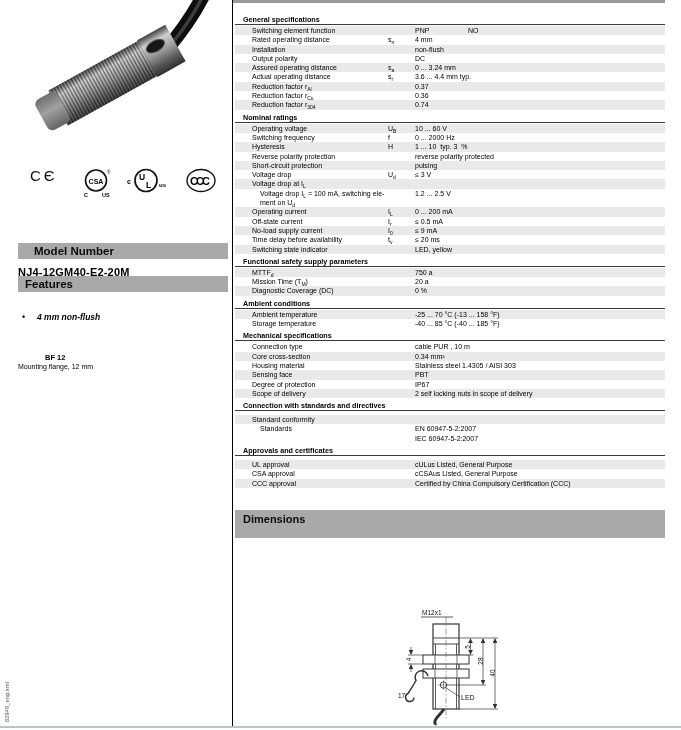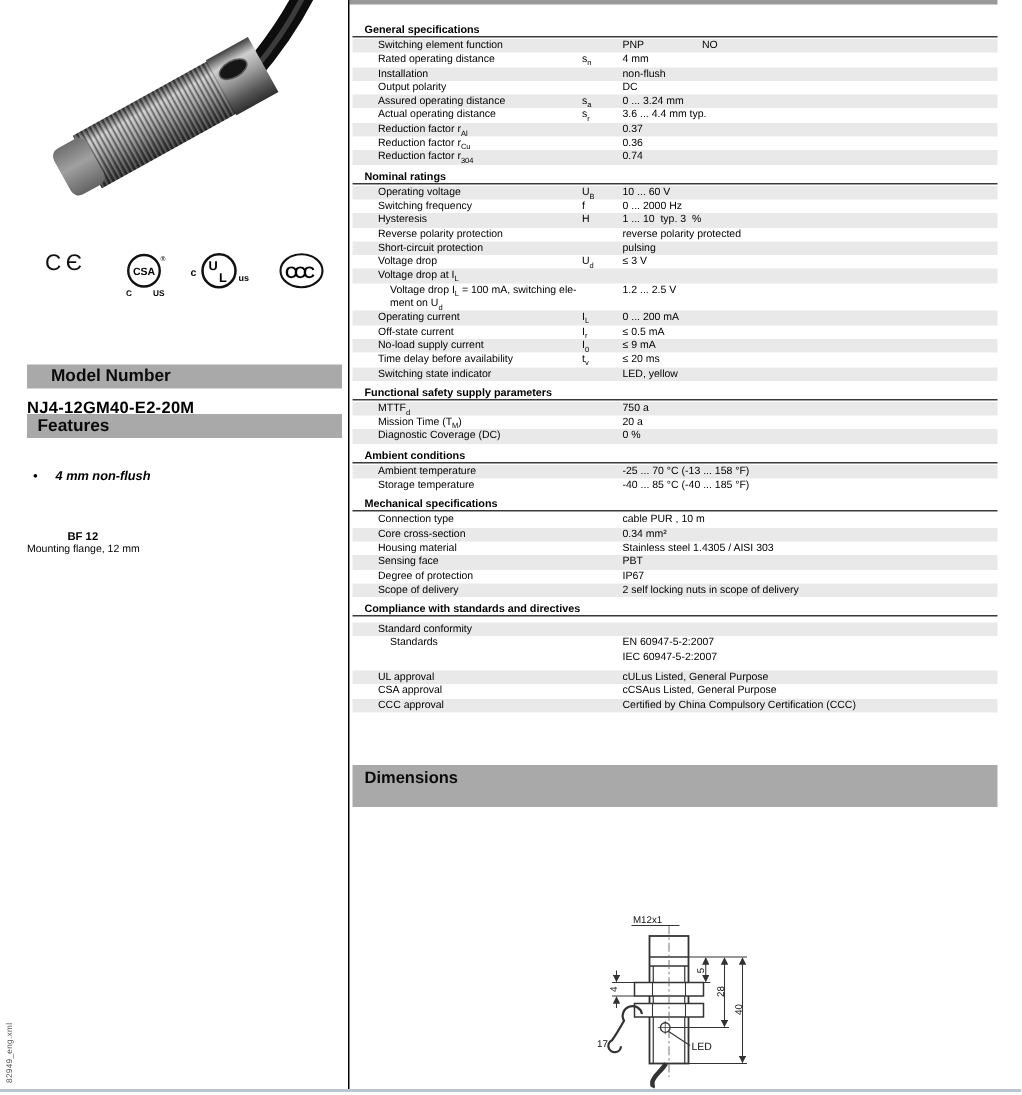--- a/index.html
+++ b/index.html
@@ -292,28 +292,29 @@
           <div class="val">PBT</div>
         </div>
         <div class="row">
           <div class="lbl">Degree of protection</div>
           <div class="val">IP67</div>
         </div>
         <div class="row shade">
           <div class="lbl">Scope of delivery</div>
           <div class="val">2 self locking nuts in scope of delivery</div>
         </div>
-        <div class="sec">Compliance with standards and directives</div>
+        <div class="sec">Connection with standards and directives</div>
         <div class="row shade gap">
           <div class="lbl">Standard conformity</div>
         </div>
         <div class="row tall">
           <div class="lbl ind2">Standards</div>
           <div class="val">EN 60947-5-2:2007<br>IEC 60947-5-2:2007</div>
         </div>
+        <div class="sec">Approvals and certificates</div>
         <div class="row shade gap">
           <div class="lbl">UL approval</div>
           <div class="val">cULus Listed, General Purpose</div>
         </div>
         <div class="row">
           <div class="lbl">CSA approval</div>
           <div class="val">cCSAus Listed, General Purpose</div>
         </div>
         <div class="row shade">
           <div class="lbl">CCC approval</div>

